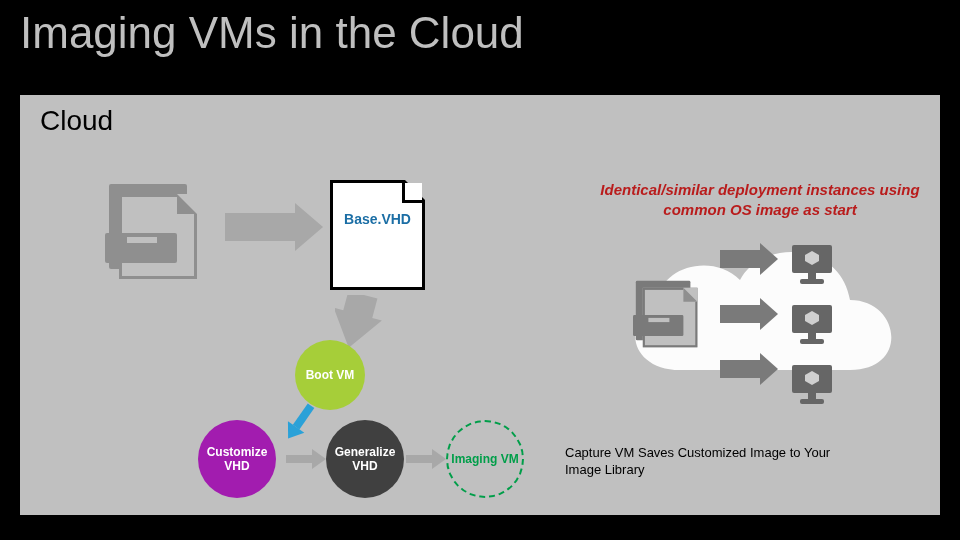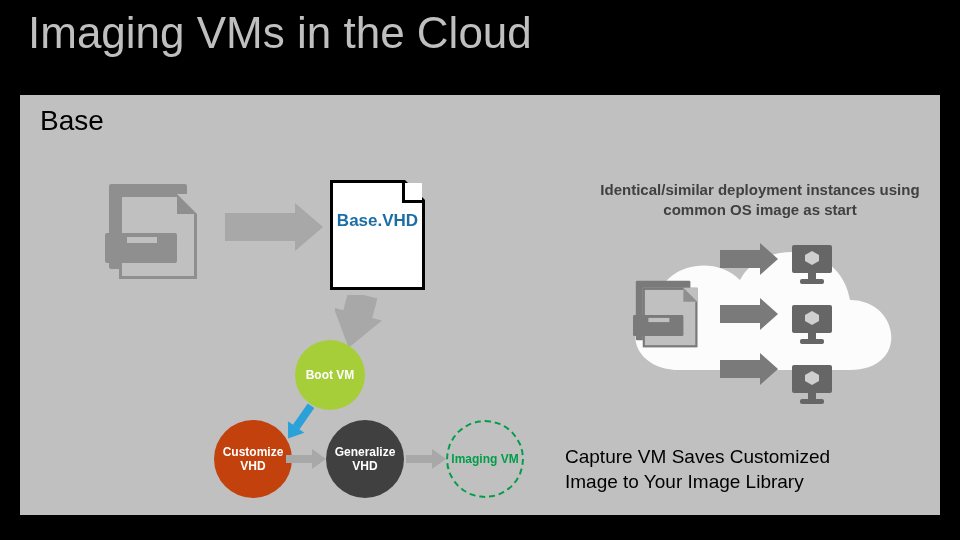--- a/index.html
+++ b/index.html
@@ -11,21 +11,20 @@
     position: relative;
     overflow: hidden;
   }
   .title {
     position: absolute;
     left: 20px;
     top: 8px;
     font-size: 44px;
     font-weight: 300;
     color: #bfbfbf;
-    margin-left: 8px;
   }
   .panel {
     position: absolute;
     left: 20px;
     top: 95px;
     width: 920px;
     height: 420px;
     background: #c0c0c0;
   }
   .panel-label {
@@ -37,22 +36,23 @@
     color: #000;
   }
   .caption-top {
     position: absolute;
     right: 20px;
     top: 85px;
     width: 320px;
     text-align: center;
     font-size: 15px;
     font-weight: 700;
-    color: #404040;
+    color: #b91c1c;
     line-height: 1.3;
+    font-style: italic;
   }
 
   
   .blob-icon {
     position: absolute;
     left: 95px;
     top: 95px;
     width: 100px;
     height: 85px;
   }
@@ -117,21 +117,21 @@
     content:""; position:absolute; right:0; top:0;
     width:17px;height:17px;
     background:#fff;
     border-bottom:3px solid #000;
     border-left:3px solid #000;
   }
   .vhd-file .label {
     position: absolute;
     top: 28px; left: 0; right: 0;
     text-align: center;
-    font-size: 17px;
+    font-size: 14px;
     color: #1b6ea5;
     font-weight: 600;
   }
 
   
   .arrow {
     position: absolute;
   }
   .arrow .shaft {
     position: absolute;
@@ -158,42 +158,42 @@
     display: flex;
     align-items: center;
     justify-content: center;
     text-align: center;
     font-size: 12px;
     font-weight: 600;
     color: #fff;
     line-height: 1.2;
   }
   .circ.boot { left: 275px; top: 245px; background: #a6ce39; width:70px;height:70px;text-align:right; }
-  .circ.customize { left: 194px; top: 325px; background: #c2410c; }
+  .circ.customize { left: 178px; top: 325px; background: #a21caf; }
   .circ.generalize { left: 306px; top: 325px; background: #404040; }
   .circ.capture { left: 426px; top: 325px; background: #c0c0c0; border: 2px dashed #009e49; color:#009e49; }
 
   
   .conn-arrow {
     position: absolute;
     width: 42px; height: 20px;
   }
   .conn-arrow .shaft2{ position:absolute; left:0; top:6px; width:26px; height:8px; background: currentColor;}
   .conn-arrow .head2{ position:absolute; left:26px; top:0; width:0;height:0; border-top:10px solid transparent; border-bottom:10px solid transparent; border-left:14px solid currentColor; }
 
   .conn-arrow.c-bc { left: 258px; top: 318px; color:#2aa1d8; transform: rotate(125deg);} 
   .conn-arrow.c-cg { left: 266px; top: 354px; color:#a8a8a8; }
   .conn-arrow.c-gc { left: 386px; top: 354px; color:#a8a8a8; }
 
   .caption-bottom {
     position: absolute;
     left: 545px;
     top: 350px;
     width: 280px;
-    font-size: 19px;
+    font-size: 13px;
     color: #000;
     line-height: 1.3;
   }
 
   
   .cloud {
     position: absolute;
     left: 590px;
     top: 115px;
     width: 300px;
@@ -224,21 +224,21 @@
   .deploy-arrow .sh { position:absolute; width:40px; height:18px; background: currentColor; left:0; top:0;}
   .deploy-arrow .hd { position:absolute; left:40px; top:-7px; width:0;height:0; border-top:16px solid transparent; border-bottom:16px solid transparent; border-left:18px solid currentColor;}
 
 </style>
 </head>
 <body>
 
 <div class="title">Imaging VMs in the Cloud</div>
 
 <div class="panel">
-  <div class="panel-label">Base</div>
+  <div class="panel-label">Cloud</div>
 
   <div class="caption-top">Identical/similar deployment instances using common OS image as start</div>
 
   <div class="blob-icon">
     <div class="behind"></div>
     <div class="page">
         <div class="fold"></div>
       </div>
     <div class="bar"></div>
     <div class="slot"></div>

